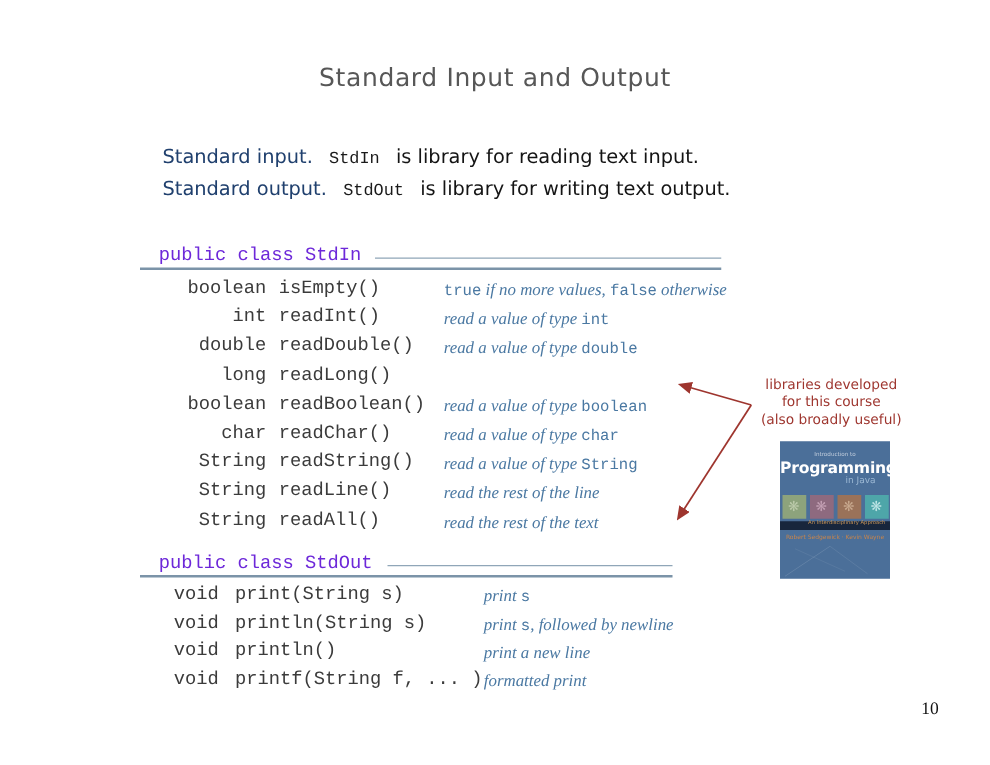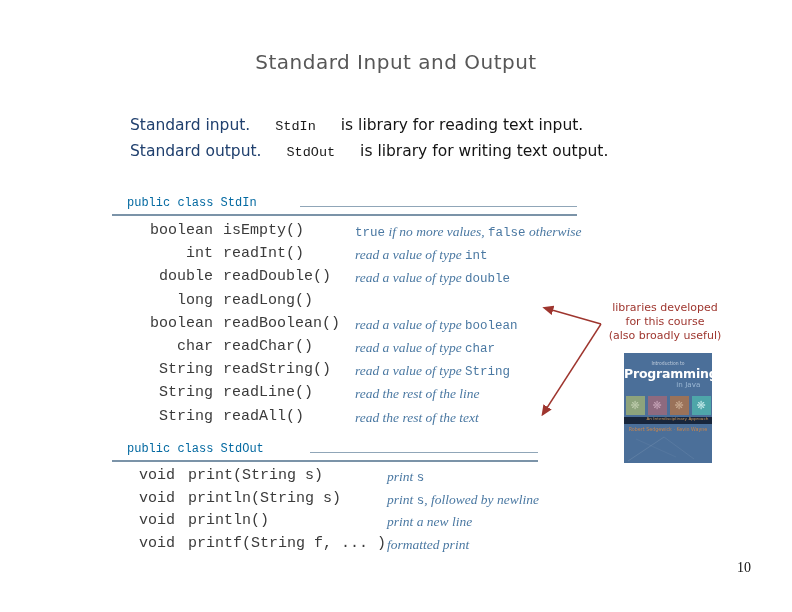--- a/index.html
+++ b/index.html
@@ -9,24 +9,24 @@
   .slide { position:absolute; left:0; top:0; width:728px; height:612px; background:#fff; }
 
   
   .title { position:absolute; left:0; top:50px; width:792px; text-align:center;
            font-size:20px; letter-spacing:0.5px; color:#575757; }
 
   
   .intro { position:absolute; left:90px; top:112px; font-size:15.5px; color:#141414; }
   .intro .line { height:26px; line-height:26px; white-space:nowrap; }
   .intro .lead { color:#20406e;margin-left:40px; }
-  .intro .code { font-family:"Liberation Mono", monospace; font-size:13.5px; color:#1a1a1a; margin:0 25px; }
-
-  
-  .api-header { position:absolute; font-family:"Liberation Mono", monospace; font-size:12px; color:#0369a1; white-space:nowrap; }
+  .intro .code { font-family:"Liberation Mono", monospace; font-size:13.5px; color:#1a1a1a; margin:0 13px; }
+
+  
+  .api-header { position:absolute; font-family:"Liberation Mono", monospace; font-size:15px; color:#6d28d9; white-space:nowrap; }
   .half-rule { position:absolute; height:1px; background:#90a6b8; }
   .main-rule { position:absolute; height:2px; background:#7b93a8; }
 
   .api-rows { position:absolute; display:grid; }
   .api-row { display:grid; align-items:center; }
   #stdin-rows  { left:112px; top:219px; width:470px; }
   #stdin-rows  .api-row { grid-template-columns:111px 132px auto; height:23.2px; }
   #stdout-rows { left:112px; top:464px; width:470px; }
   #stdout-rows .api-row { grid-template-columns:76px 199px auto; height:22.8px; }
 

